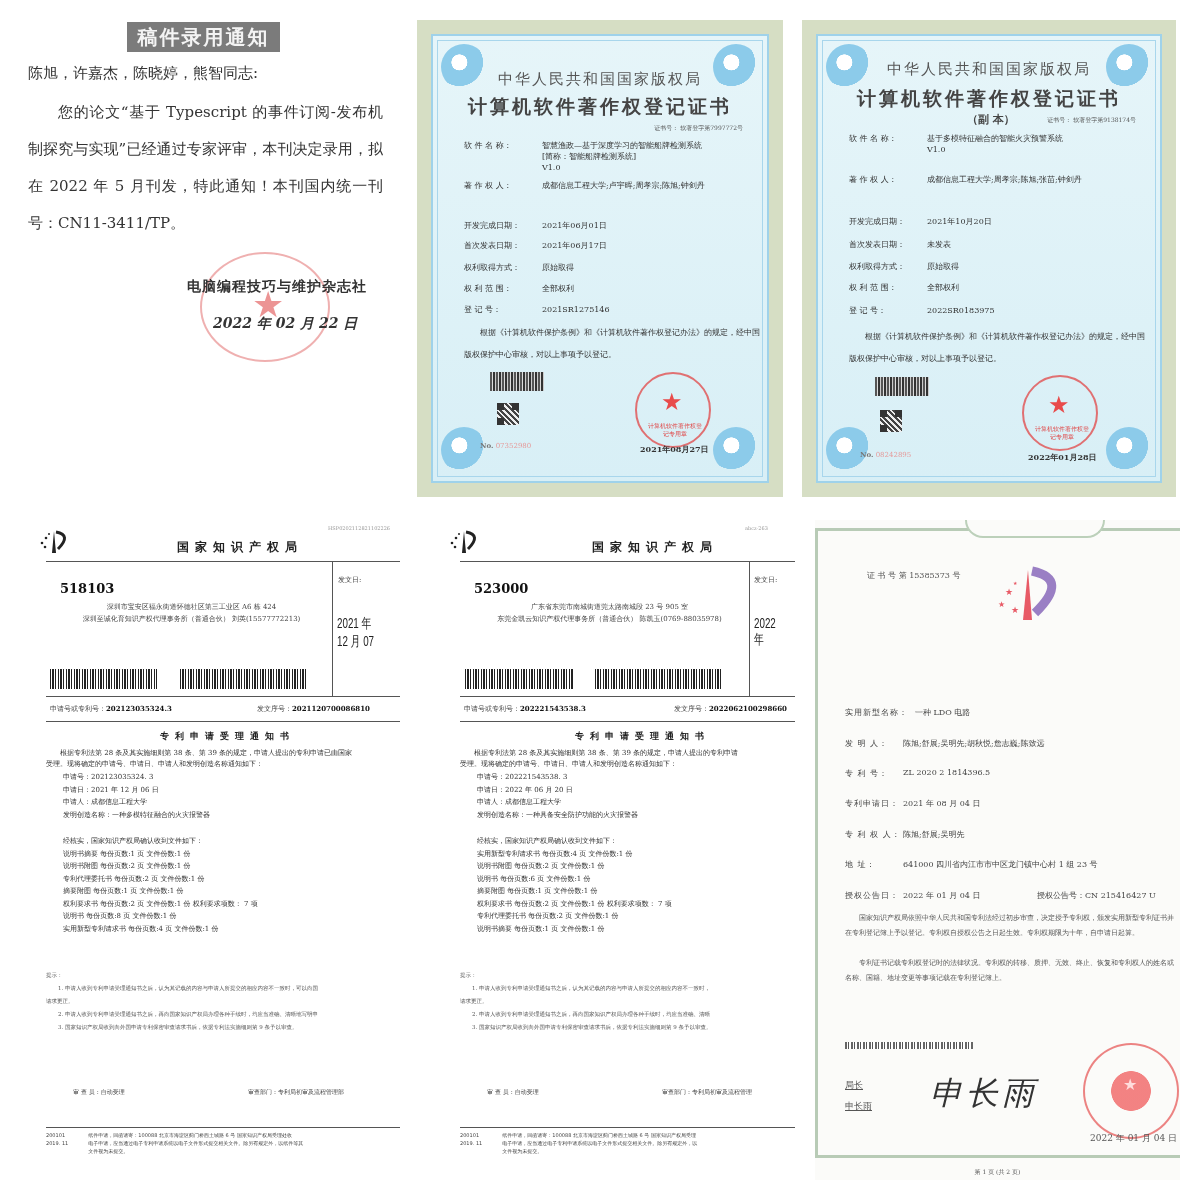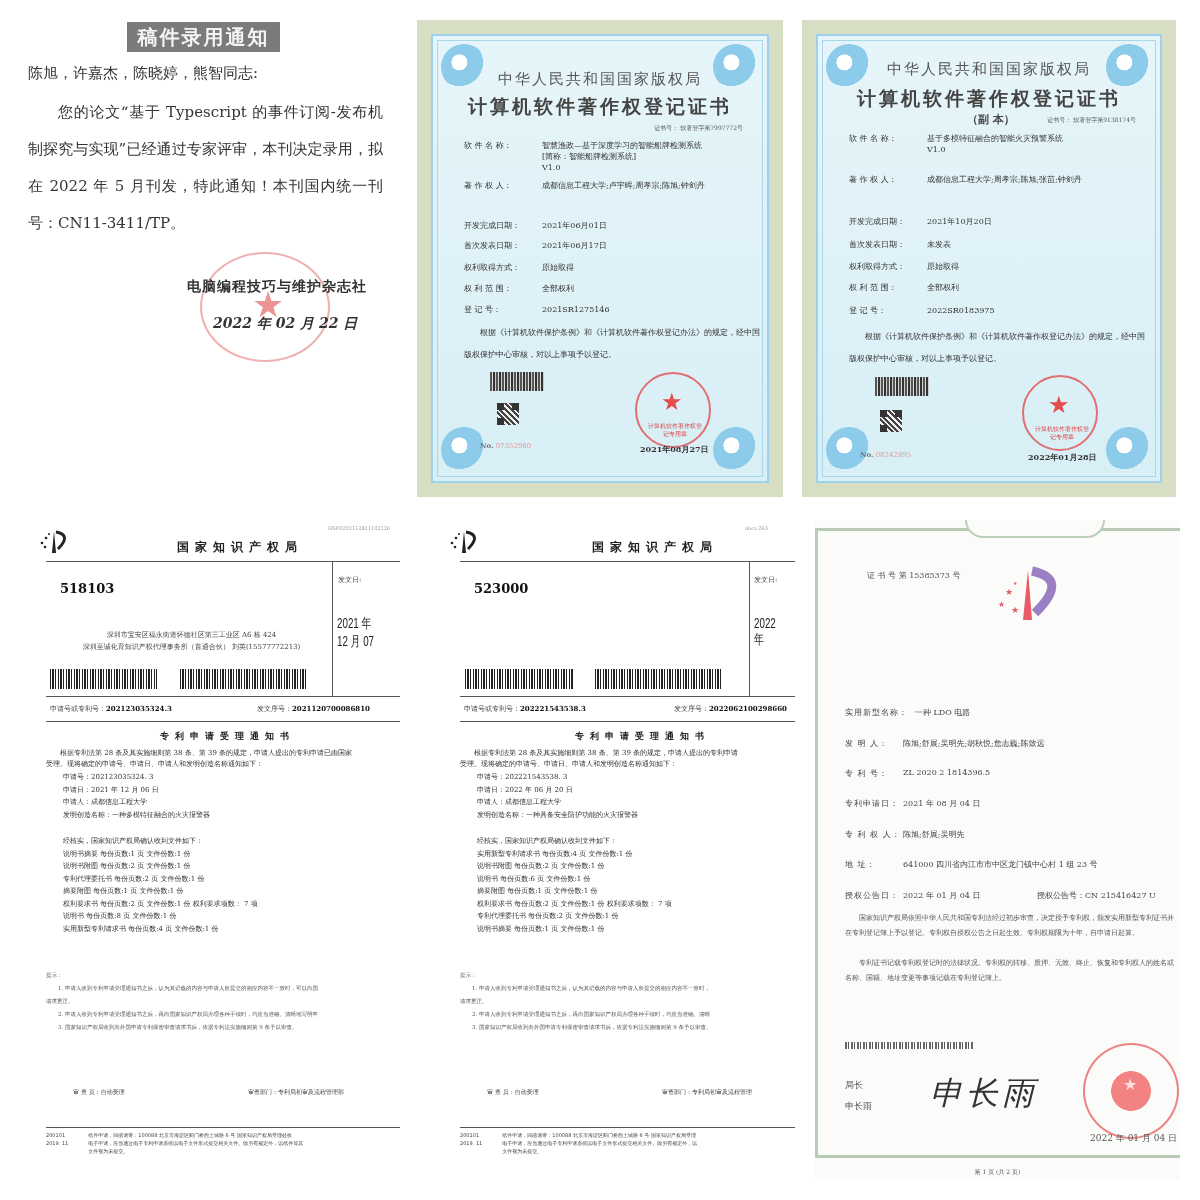--- a/index.html
+++ b/index.html
@@ -53,21 +53,21 @@
   #p3 { left: 802px; top: 20px; width: 374px; height: 477px; }
 
   
   .notice { background: #fff; font-size: 7px; color: #333; }
   .notice .logo { position: absolute; left: 38px; top: 12px; width: 36px; height: 28px; }
   .notice .agency { position: absolute; top: 24px; font-size: 12px; font-weight: bold; letter-spacing: 6px; font-family: "DejaVu Sans", sans-serif; color: #222; }
   .notice .docid { position: absolute; top: 10px; font-size: 5px; color: #999; }
   .notice .hr { position: absolute; height: 1px; background: #555; }
   .notice .vr { position: absolute; width: 1px; background: #555; }
   .notice .zip { position: absolute; left: 60px; top: 66px; font-size: 13px; font-weight: bold; color: #111; }
-  .notice .addr { position: absolute; left: 54px; top: 86px; width: 275px; text-align: center; font-size: 7px; line-height: 12px; color: #444; margin-top: 28px; }
+  .notice .addr { position: absolute; left: 54px; top: 86px; width: 275px; text-align: center; font-size: 7px; line-height: 12px; color: #444; }
   .notice .sentlbl { position: absolute; top: 60px; font-size: 7px; color: #444; }
   .notice .sentdate { position: absolute; top: 100px; font-size: 14px; font-family: "Liberation Sans Narrow", "Liberation Sans", sans-serif; transform: scaleX(0.7); transform-origin: left; color: #222; }
   .notice .barcode { position: absolute; top: 154px; height: 20px; background: repeating-linear-gradient(90deg, #222 0 1px, #fff 1px 2px, #222 2px 4px, #fff 4px 5px, #222 5px 6px, #fff 6px 8px); }
   .notice .appno { position: absolute; left: 50px; top: 189px; font-size: 7px; color: #444; }
   .notice .appno b, .notice .seq b { color: #111; }
   .notice .seq { position: absolute; top: 189px; font-size: 7px; color: #444; white-space: nowrap; }
   .notice .ntitle { position: absolute; top: 215px; left: 160px; font-size: 9px; font-weight: bold; letter-spacing: 6px; font-family: "DejaVu Sans", sans-serif; color: #222; }
   .notice .para { position: absolute; left: 46px; top: 232px; width: 355px; line-height: 12px; text-indent: 2em; white-space: nowrap; }
   .notice .para2 { position: absolute; left: 46px; top: 244px; }
   .notice .fields { position: absolute; left: 63px; top: 256px; line-height: 12.5px; }
@@ -85,21 +85,21 @@
   #p6 .frame { position: absolute; left: 0; top: 8px; width: 365px; height: 630px; border-left: 3px solid #b8cbb6; border-top: 3px solid #b8cbb6; border-bottom: 3px solid #b8cbb6; }
   #p6 .vine { position: absolute; left: 150px; top: 0; width: 140px; height: 18px; border-radius: 0 0 70px 70px; border: 2px solid #bcd0ba; border-top: none; background: #fbfbf9; }
   #p6 .certno { position: absolute; left: 20px; top: 50px; font-size: 8px; color: #555; margin-left: 32px; }
   #p6 .logo { position: absolute; left: 180px; top: 45px; width: 75px; height: 60px; }
   #p6 .title { position: absolute; left: 0; width: 100%; top: 122px; text-align: center; font-size: 24px; color: #555; letter-spacing: 3px; font-family: "DejaVu Sans", sans-serif; }
   #p6 .row { position: absolute; left: 30px; font-size: 8px; color: #444; display: flex; }
   #p6 .row .k { width: 58px; flex: none; letter-spacing: 1px; }
   #p6 .row2 { position: absolute; left: 222px; font-size: 8px; color: #444; }
   #p6 .legal { position: absolute; left: 30px; width: 330px; font-size: 7px; color: #555; line-height: 15px; text-indent: 2em; }
   #p6 .bar { position: absolute; left: 30px; top: 522px; width: 128px; height: 7px; background: repeating-linear-gradient(90deg, #666 0 2px, #fff 2px 3px, #555 3px 4px, #fff 4px 6px); }
-  #p6 .role { position: absolute; left: 30px; top: 555px; font-size: 9px; color: #555; line-height: 21px; font-family: "DejaVu Sans", sans-serif; }
+  #p6 .role { position: absolute; left: 30px; top: 555px; font-size: 9px; color: #555; line-height: 21px; font-family: "DejaVu Sans", sans-serif; text-decoration: underline; }
   #p6 .sign { position: absolute; left: 115px; top: 552px; font-size: 32px; color: #333; font-family: "DejaVu Serif", serif; font-style: italic; letter-spacing: 4px; }
   #p6 .seal { position: absolute; left: 268px; top: 523px; width: 96px; height: 96px; border-radius: 50%; border: 2px solid rgba(230,80,80,0.7); background: radial-gradient(circle, rgba(240,90,90,0.75) 0 30%, transparent 31%); }
   #p6 .seal .st { position: absolute; left: 38px; top: 30px; color: #ffdcdc; font-size: 16px; font-family: "DejaVu Sans", sans-serif; }
   #p6 .sealdate { position: absolute; left: 275px; top: 612px; font-size: 9px; color: #555; }
   #p6 .page { position: absolute; left: 0; width: 100%; top: 648px; text-align: center; font-size: 6px; color: #555; }
 </style>
 </head>
 <body>
 
 <section class="panel" id="p1">
@@ -288,20 +288,24 @@
       <circle cx="7" cy="20" r="1.3" fill="#222"></circle>
       <circle cx="11" cy="7" r="1" fill="#222"></circle>
     <path d="M14 26 L16 4 L18 26 Z" fill="#222"></path>
       <path d="M18 5 Q34 8 20 22" stroke="#222" stroke-width="3" fill="none"></path>
   </svg>
   <div class="agency" style="left:182px">国家知识产权局</div>
   <div class="docid" style="left:335px">abcz-263</div>
   <div class="hr" style="left:50px; top:46px; width:335px"></div>
   <div class="vr" style="left:339px; top:46px; height:135px"></div>
   <div class="zip" style="left:64px">523000</div>
+  <div class="addr" style="left:62px">
+      <div>广东省东莞市南城街道莞太路南城段 23 号 905 室</div>
+      <div>东莞金凯云知识产权代理事务所（普通合伙） 陈凯玉(0769-88035978)</div>
+    </div>
   <div class="sentlbl" style="left:344px">发文日:</div>
   <div class="sentdate" style="left:344px">2022 年</div>
   <div class="barcode" style="left:55px; width:108px"></div>
   <div class="barcode" style="left:185px; width:128px"></div>
   <div class="hr" style="left:50px; top:181px; width:335px"></div>
   <div class="appno" style="left:54px"><span>申请号或专利号：</span><b>202221543538.3</b></div>
   <div class="seq" style="left:264px"><span>发文序号：</span><b>2022062100298660</b></div>
   <div class="hr" style="left:50px; top:206px; width:335px"></div>
   <div class="ntitle" style="left:165px">专利申请受理通知书</div>
   <div class="para" style="left:50px">根据专利法第 28 条及其实施细则第 38 条、第 39 条的规定，申请人提出的专利申请</div>

